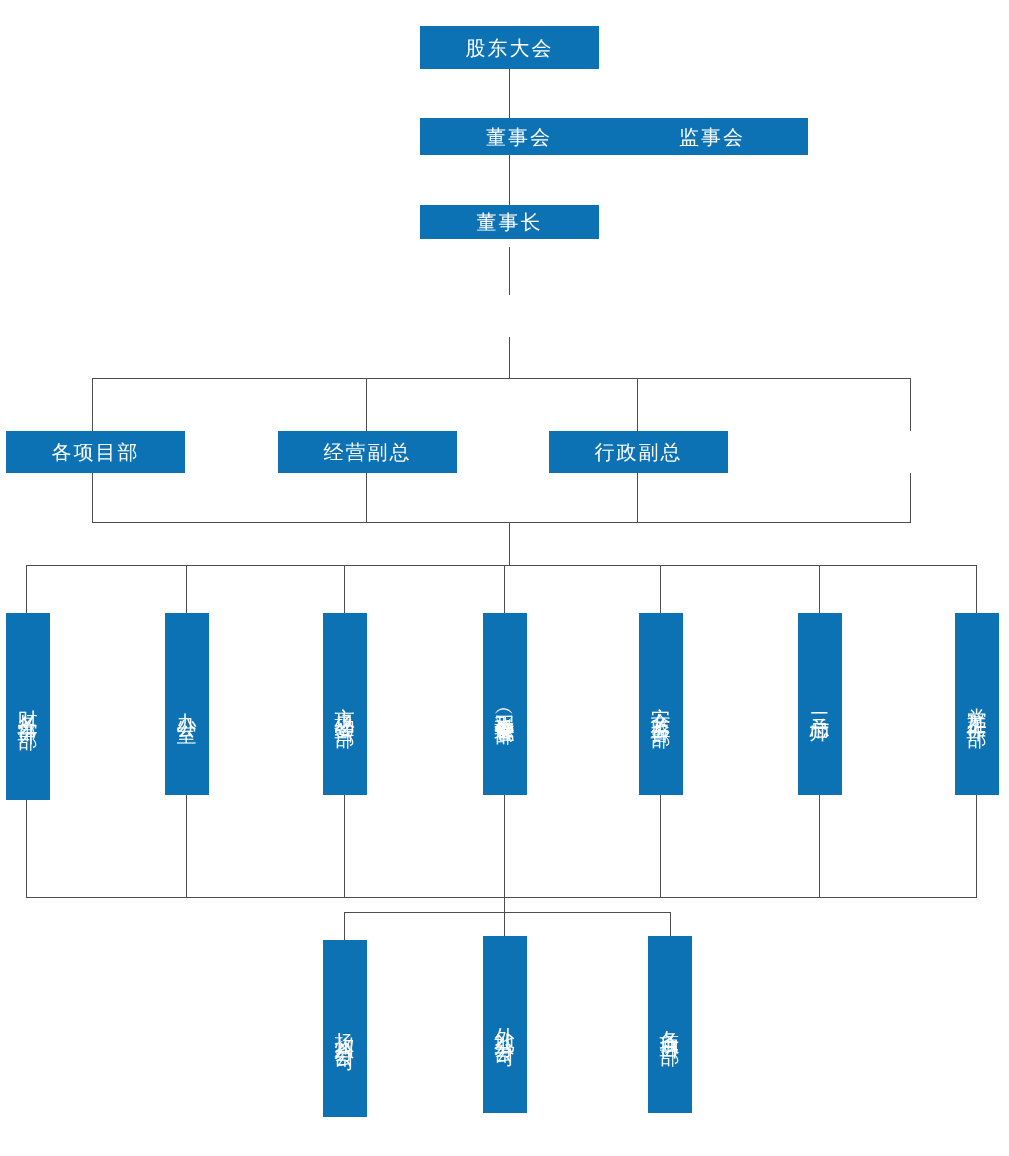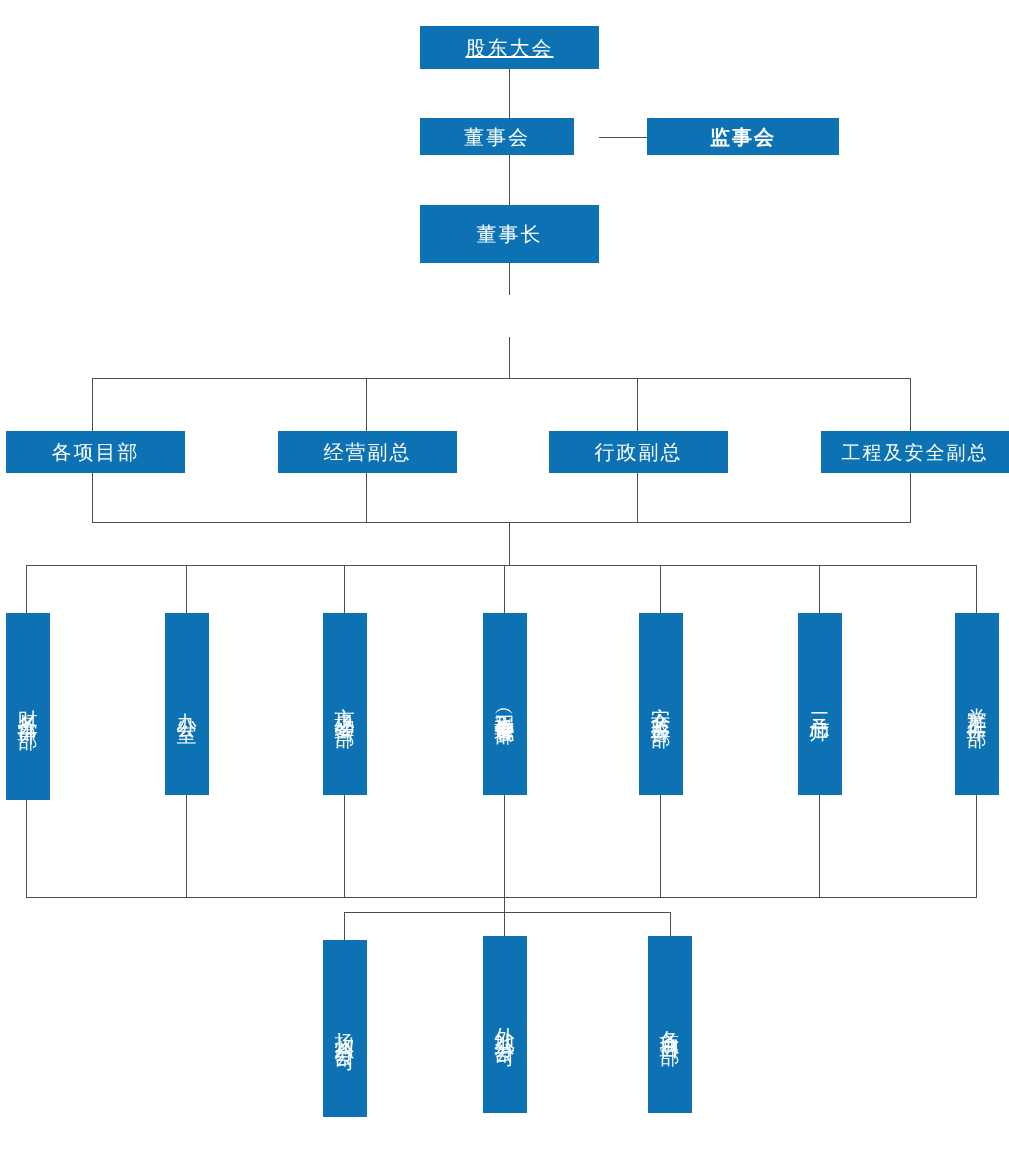--- a/index.html
+++ b/index.html
@@ -90,36 +90,35 @@
   <div class="ln v" style="left:819px;top:794px;height:104px;"></div>
   <div class="ln v" style="left:976px;top:794px;height:104px;"></div>
   <div class="ln h" style="left:26px;top:897px;width:950px;"></div>
 
   <div class="ln v" style="left:504px;top:897px;height:15px;"></div>
   <div class="ln h" style="left:344px;top:912px;width:327px;"></div>
   <div class="ln v" style="left:344px;top:912px;height:29px;"></div>
   <div class="ln v" style="left:504px;top:912px;height:29px;"></div>
   <div class="ln v" style="left:670px;top:912px;height:29px;"></div>
 
-  <div class="node h" style="left:420px;top:26px;width:179px;height:43px;text-decoration:underline;">股东大会</div>
+  <div class="node h" style="left:420px;top:26px;width:179px;height:43px;">股东大会</div>
 
-  <div class="node h" style="left:420px;top:118px;width:154px;height:37px;">董事会</div>
+  <div class="node h" style="left:420px;top:118px;width:198px;height:37px;">董事会</div>
 
-  <div class="node h" style="left:647px;top:118px;width:192px;height:37px;font-weight:bold;">监事会</div>
+  <div class="node h" style="left:616px;top:118px;width:192px;height:37px;">监事会</div>
 
-  <div class="node h" style="left:420px;top:205px;width:179px;height:58px;">董事长</div>
+  <div class="node h" style="left:420px;top:205px;width:179px;height:34px;">董事长</div>
 
 
   <div class="node h" style="left:6px;top:431px;width:179px;height:42px;">各项目部</div>
 
   <div class="node h" style="left:278px;top:431px;width:179px;height:42px;">经营副总</div>
 
   <div class="node h" style="left:549px;top:431px;width:179px;height:42px;">行政副总</div>
 
-  <div class="node h wide" style="left:821px;top:431px;width:188px;height:42px;font-size:19px;letter-spacing:2px;">工程及安全副总</div>
 
   <div class="node v" style="left:6px;top:613px;width:44px;height:187px;">财务审计部</div>
 
   <div class="node v" style="left:165px;top:613px;width:44px;height:182px;">办公室</div>
 
   <div class="node v" style="left:323px;top:613px;width:44px;height:182px;">市场经营部</div>
 
   <div class="node v" style="left:483px;top:613px;width:44px;height:182px;letter-spacing:1px;">工程（设备）管理部</div>
 
   <div class="node v" style="left:639px;top:613px;width:44px;height:182px;">安全监督部</div>

